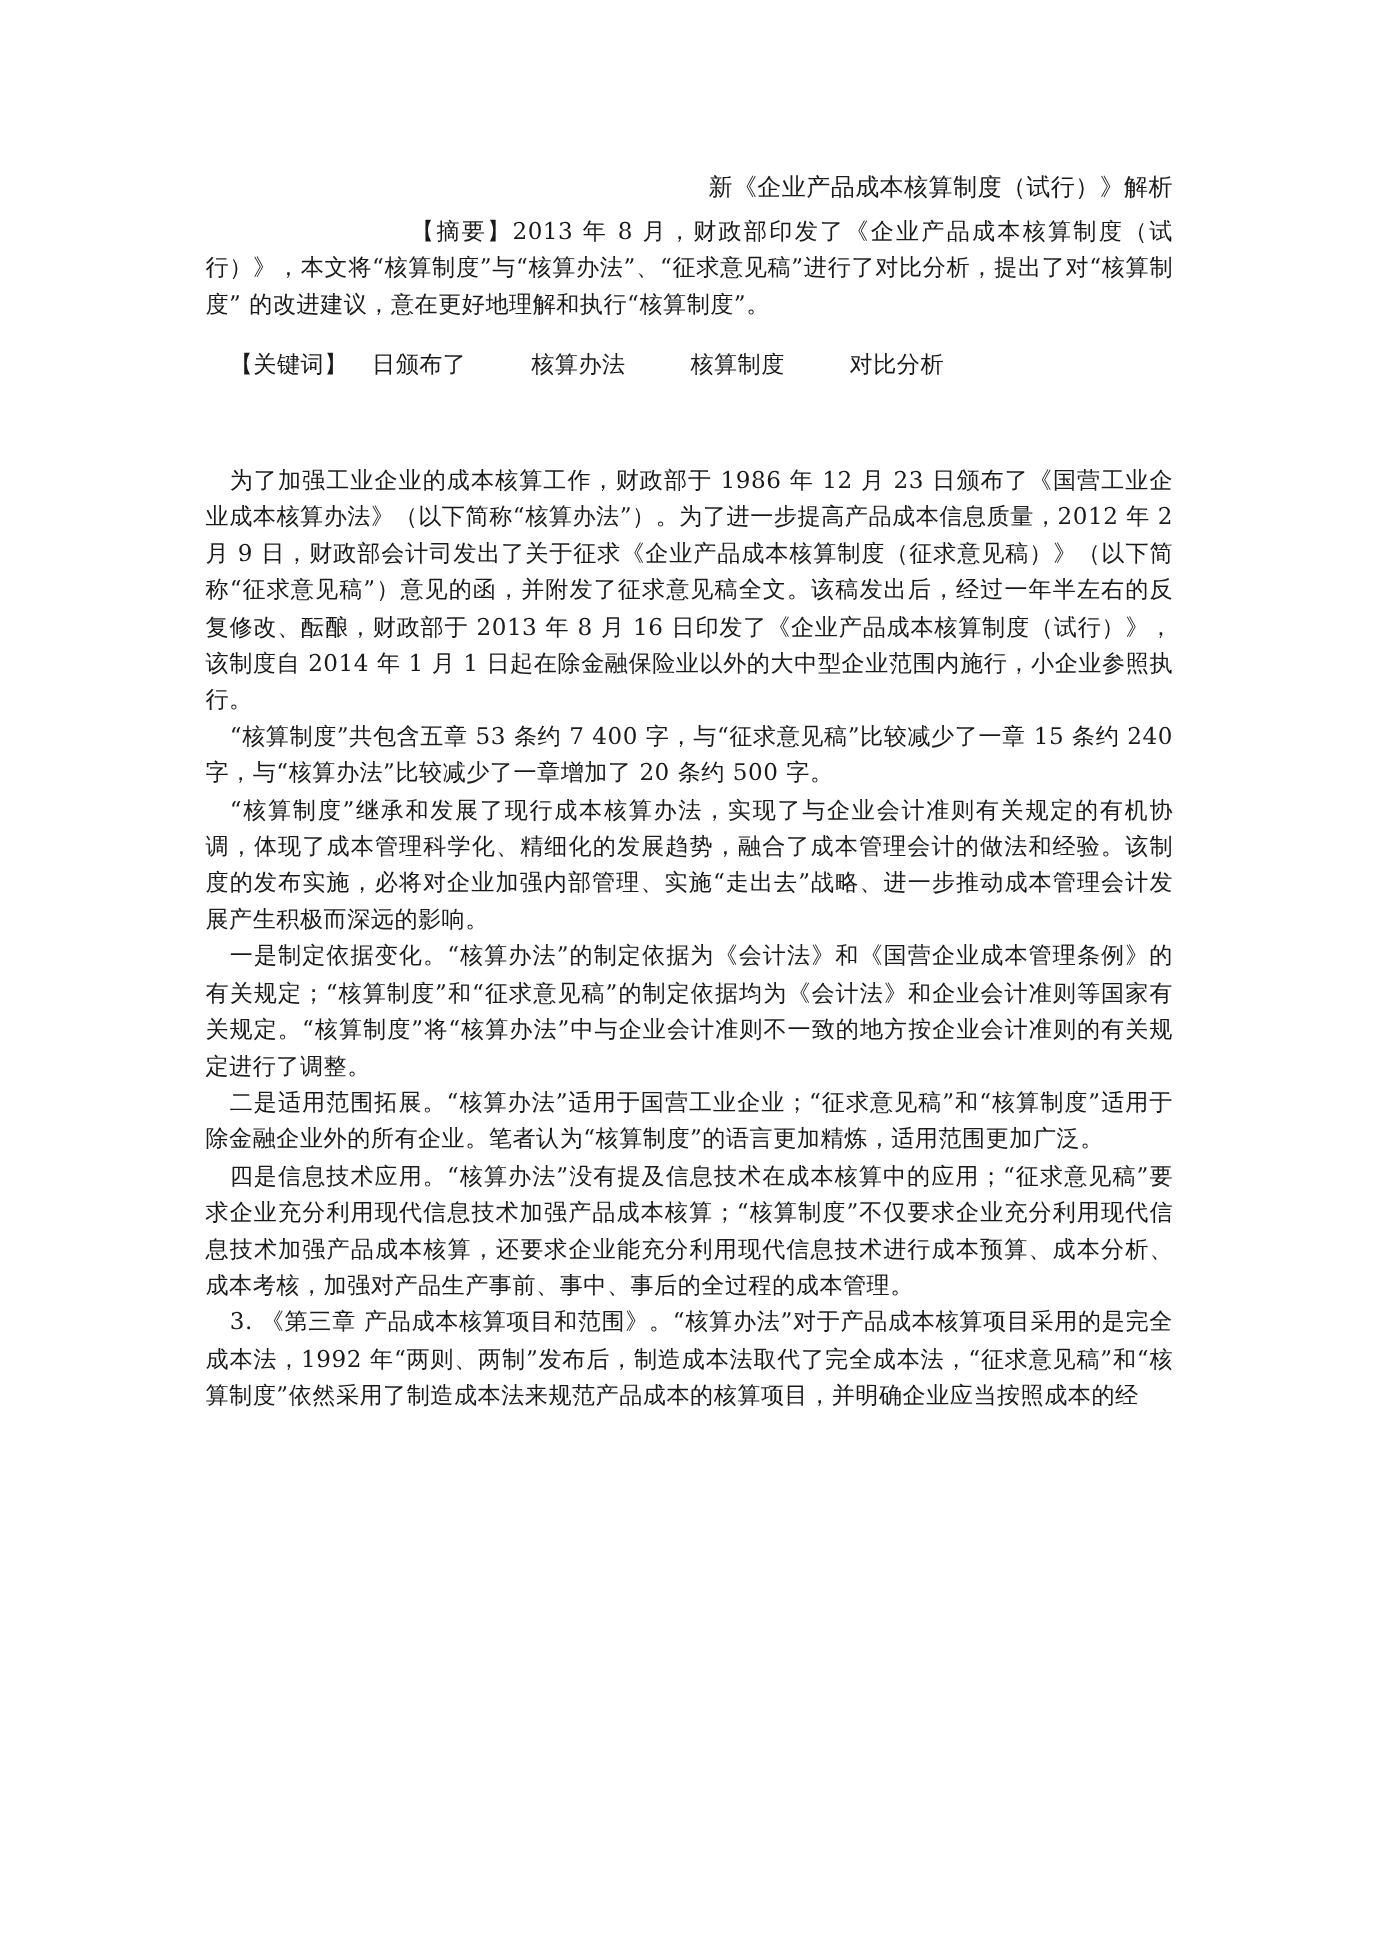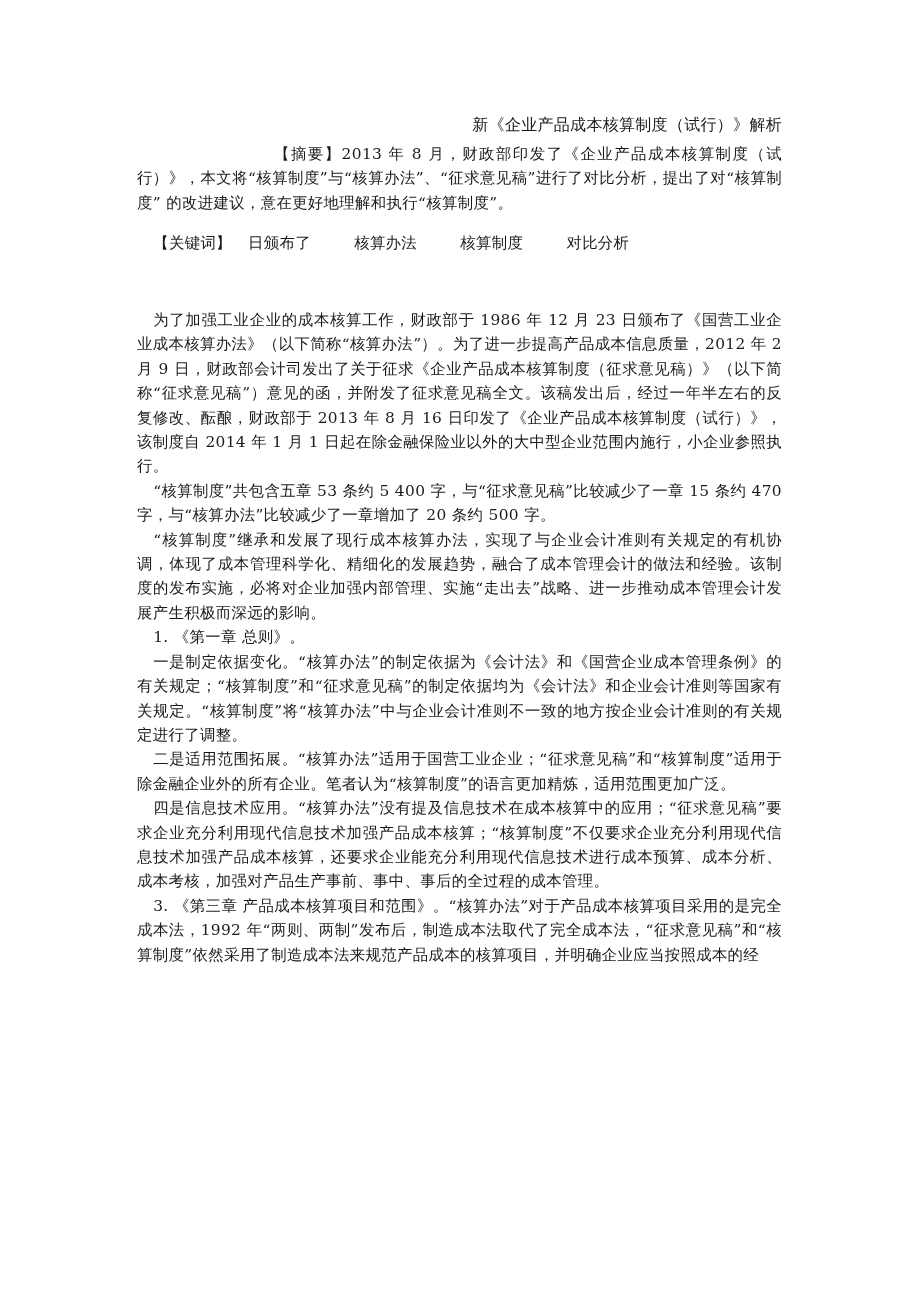--- a/index.html
+++ b/index.html
@@ -20,21 +20,20 @@
 
 <div class="page">
   <div class="title">新《企业产品成本核算制度（试行）》解析</div>
 
   <p class="p abstract">【摘要】2013 年 8 月，财政部印发了《企业产品成本核算制度（试行）》，本文将“核算制度”与“核算办法”、“征求意见稿”进行了对比分析，提出了对“核算制度” 的改进建议，意在更好地理解和执行“核算制度”。</p>
 
   <p class="p keywords"><span>【关键词】</span><span class="kw">日颁布了</span><span class="kw">核算办法</span><span class="kw">核算制度</span><span class="kw">对比分析</span></p>
 
   <div class="body">
     <p class="p">为了加强工业企业的成本核算工作，财政部于 1986 年 12 月 23 日颁布了《国营工业企业成本核算办法》（以下简称“核算办法”）。为了进一步提高产品成本信息质量，2012 年 2 月 9 日，财政部会计司发出了关于征求《企业产品成本核算制度（征求意见稿）》（以下简称“征求意见稿”）意见的函，并附发了征求意见稿全文。该稿发出后，经过一年半左右的反复修改、酝酿，财政部于 2013 年 8 月 16 日印发了《企业产品成本核算制度（试行）》，该制度自 2014 年 1 月 1 日起在除金融保险业以外的大中型企业范围内施行，小企业参照执行。</p>
-    <p class="p">“核算制度”共包含五章 53 条约 5 400 字，与“征求意见稿”比较减少了一章 15 条约 470 字，与“核算办法”比较减少了一章增加了 20 条约 500 字。</p>
+    <p class="p">“核算制度”共包含五章 53 条约 7 400 字，与“征求意见稿”比较减少了一章 15 条约 240 字，与“核算办法”比较减少了一章增加了 20 条约 500 字。</p>
     <p class="p">“核算制度”继承和发展了现行成本核算办法，实现了与企业会计准则有关规定的有机协调，体现了成本管理科学化、精细化的发展趋势，融合了成本管理会计的做法和经验。该制度的发布实施，必将对企业加强内部管理、实施“走出去”战略、进一步推动成本管理会计发展产生积极而深远的影响。</p>
-    <p class="p">1. 《第一章  总则》。</p>
     <p class="p">一是制定依据变化。“核算办法”的制定依据为《会计法》和《国营企业成本管理条例》的有关规定；“核算制度”和“征求意见稿”的制定依据均为《会计法》和企业会计准则等国家有关规定。“核算制度”将“核算办法”中与企业会计准则不一致的地方按企业会计准则的有关规定进行了调整。</p>
     <p class="p">二是适用范围拓展。“核算办法”适用于国营工业企业；“征求意见稿”和“核算制度”适用于除金融企业外的所有企业。笔者认为“核算制度”的语言更加精炼，适用范围更加广泛。</p>
     <p class="p">四是信息技术应用。“核算办法”没有提及信息技术在成本核算中的应用；“征求意见稿”要求企业充分利用现代信息技术加强产品成本核算；“核算制度”不仅要求企业充分利用现代信息技术加强产品成本核算，还要求企业能充分利用现代信息技术进行成本预算、成本分析、成本考核，加强对产品生产事前、事中、事后的全过程的成本管理。</p>
     <p class="p">3. 《第三章  产品成本核算项目和范围》。“核算办法”对于产品成本核算项目采用的是完全成本法，1992 年“两则、两制”发布后，制造成本法取代了完全成本法，“征求意见稿”和“核算制度”依然采用了制造成本法来规范产品成本的核算项目，并明确企业应当按照成本的经</p>
   </div>
 </div>
 
 </body></html>

